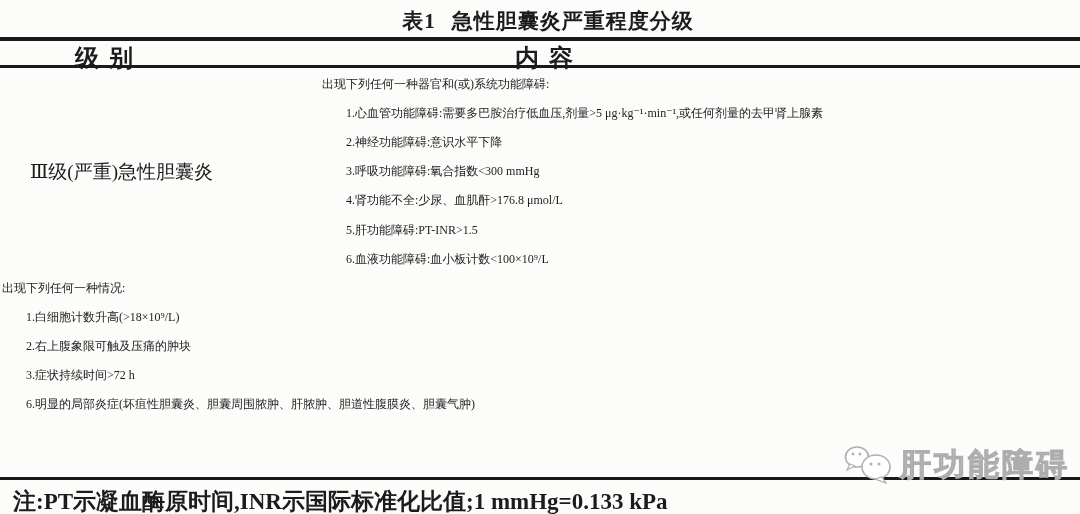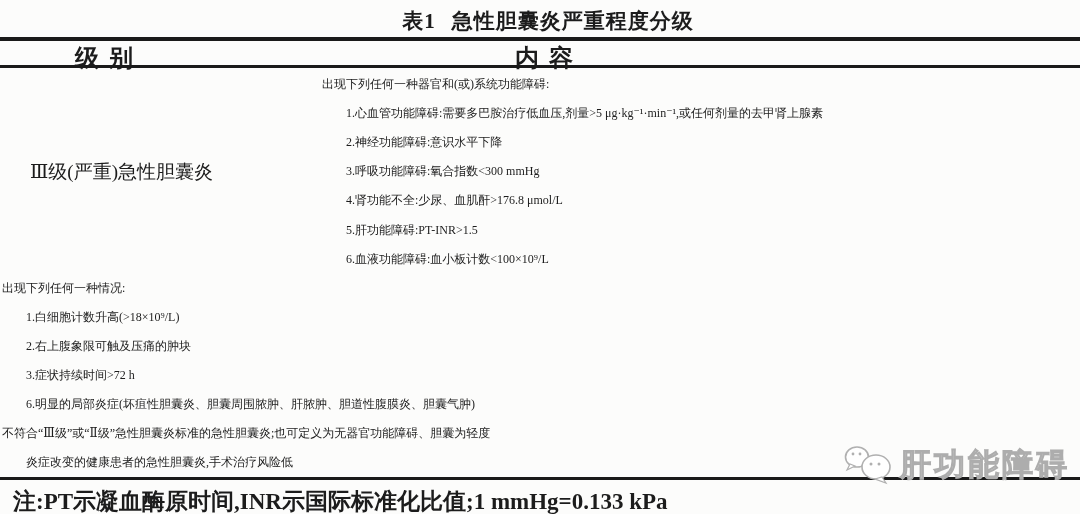--- a/index.html
+++ b/index.html
@@ -69,24 +69,20 @@
       <div class="lines">
         <div class="line">出现下列任何一种情况:</div>
         <div class="line indent">1.白细胞计数升高(&gt;18×10⁹/L)</div>
         <div class="line indent">2.右上腹象限可触及压痛的肿块</div>
         <div class="line indent">3.症状持续时间&gt;72 h</div>
         <div class="line indent">6.明显的局部炎症(坏疽性胆囊炎、胆囊周围脓肿、肝脓肿、胆道性腹膜炎、胆囊气肿)</div>
       </div>
     </div>
 
     <div class="group">
-      <div class="lines">
-        <div class="line">不符合“Ⅲ级”或“Ⅱ级”急性胆囊炎标准的急性胆囊炎;也可定义为无器官功能障碍、胆囊为轻度</div>
-        <div class="line indent">炎症改变的健康患者的急性胆囊炎,手术治疗风险低</div>
-      </div>
     </div>
 
   </div>
 
   <div class="rule rule-bottom"></div>
 
   <div class="note">注:PT示凝血酶原时间,INR示国际标准化比值;1 mmHg=0.133 kPa</div>
 
   <div class="watermark">
     <span class="wm-icon">

